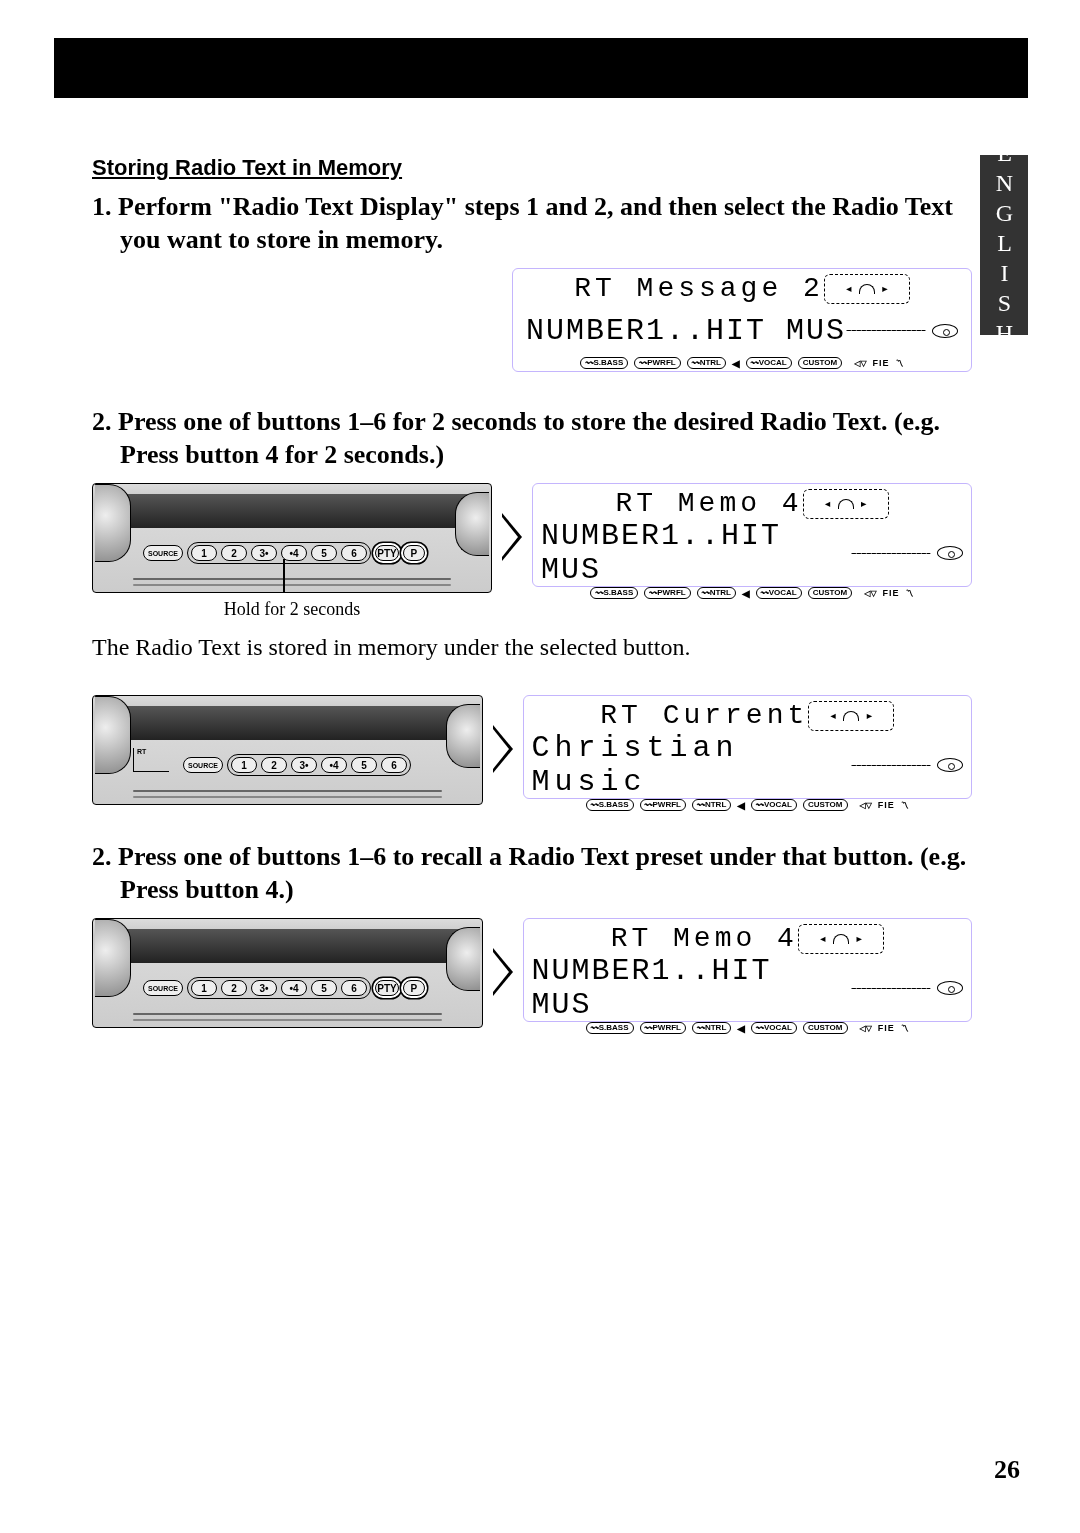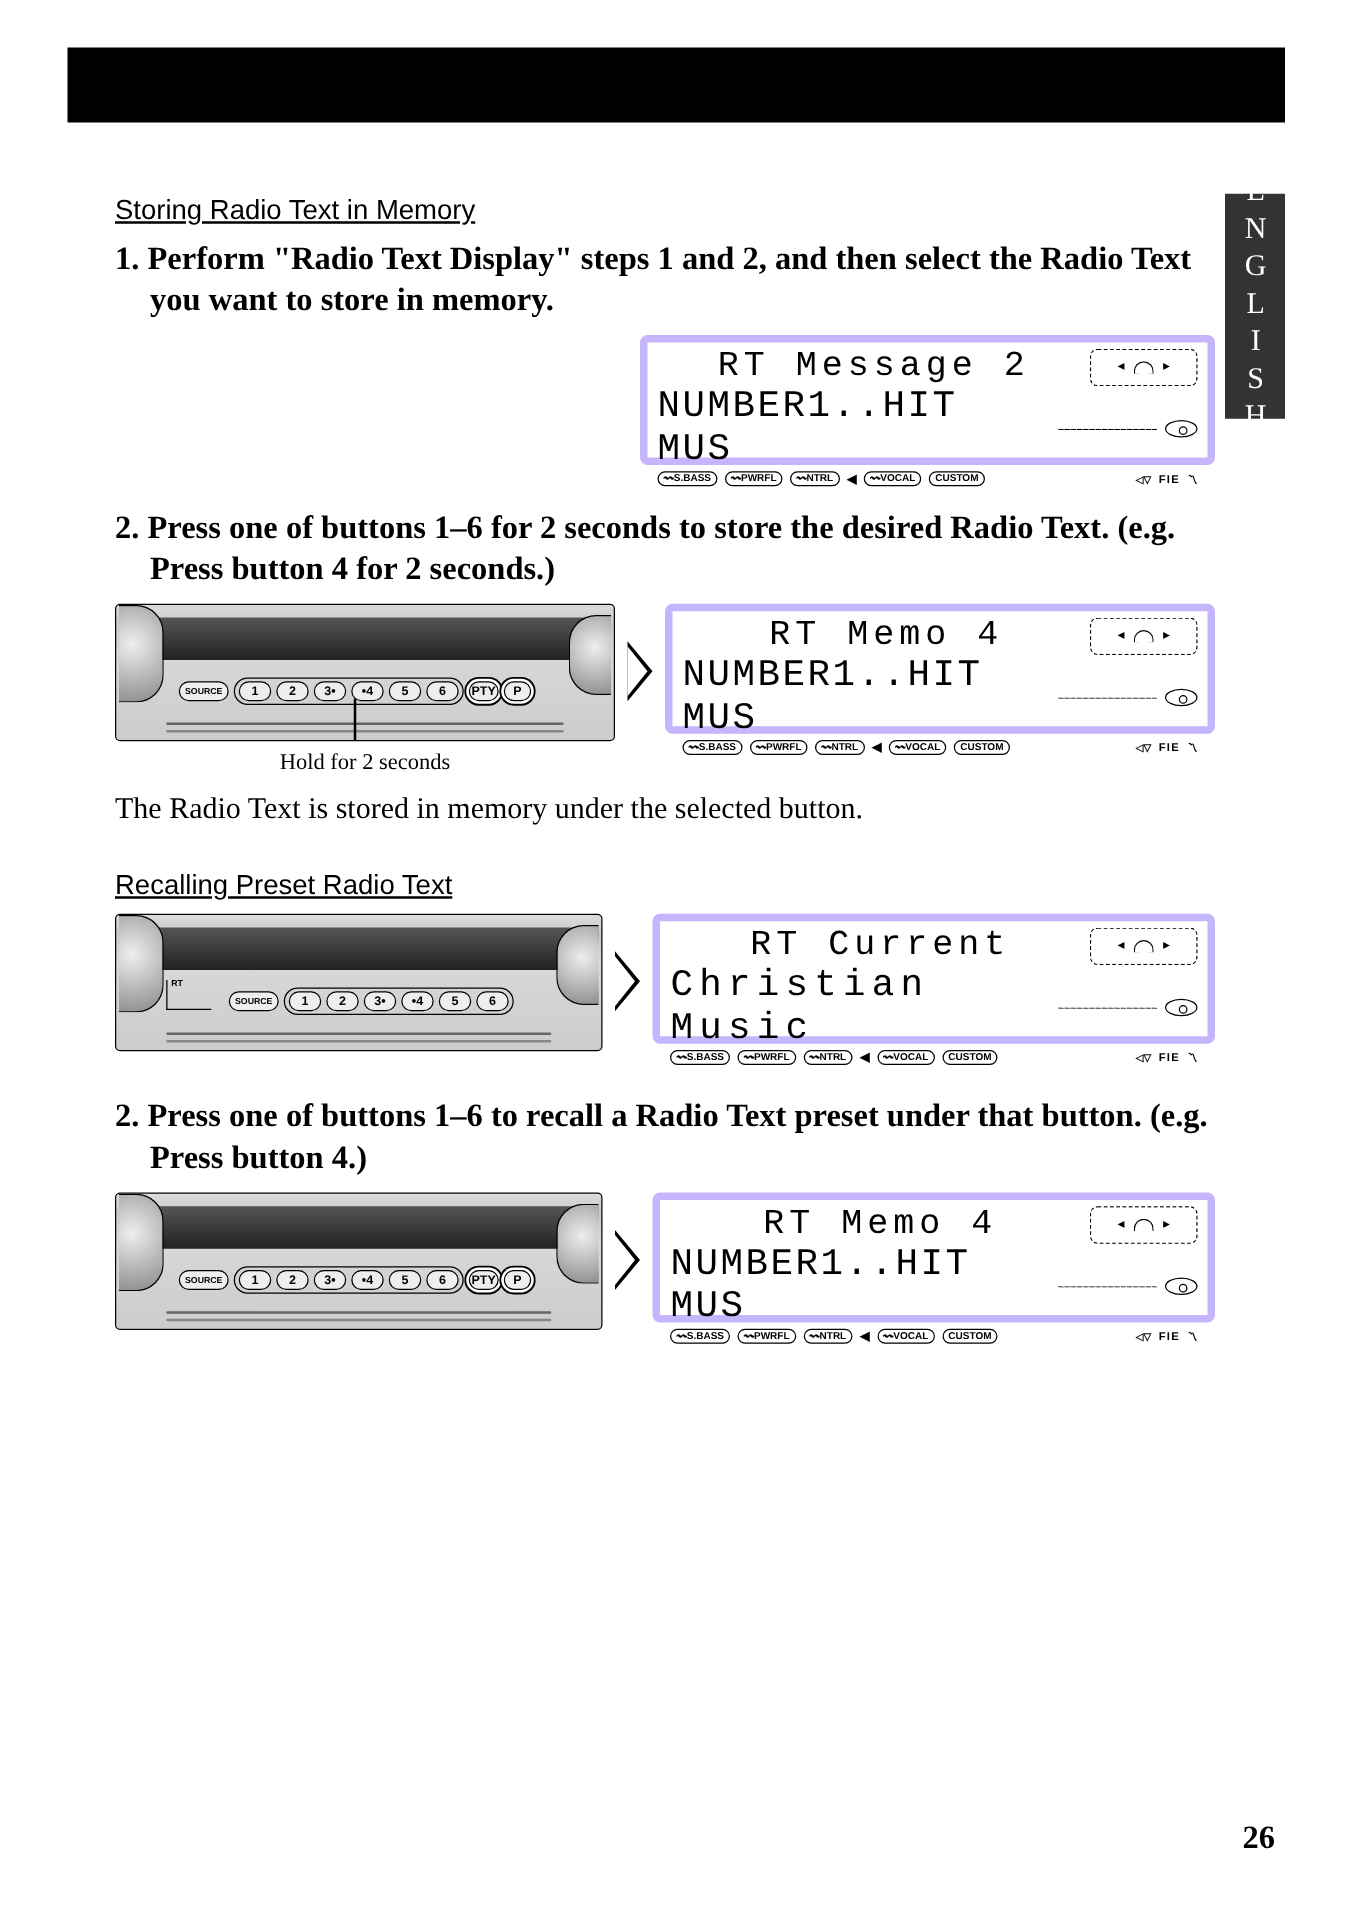--- a/index.html
+++ b/index.html
@@ -35,21 +35,21 @@
     text-orientation: upright;
   }
   .content {
     position: absolute;
     left: 92px; top: 155px;
     width: 880px;
   }
   .subsection-title {
     font-family: Arial, Helvetica, sans-serif;
     font-size: 22px;
-    font-weight: normal;
+    font-weight: bold;
     text-decoration: underline;
     margin-bottom: 10px;
   }
   .step {
     font-family: "Times New Roman", serif;
     font-size: 26px;
     font-weight: bold;
     line-height: 1.25;
     margin-bottom: 12px;
     padding-left: 28px;
@@ -75,28 +75,29 @@
     font-family: "Times New Roman", serif;
     font-size: 26px;
     font-weight: bold;
     text-align: right;
   }
 
   
   .lcd {
     width: 460px;
     height: 104px;
-    border: 6px solid #c4b5fd;
+    border: 1px solid #c4b5fd;
     border-radius: 6px;
     background: #fff;
     padding: 4px 8px 2px 8px;
     display: flex;
     flex-direction: column;
     justify-content: space-between;
     font-family: "Courier New", monospace;
+    align-items: center;
   }
   .lcd-row {
     display: flex;
     align-items: center;
     justify-content: space-between;
   }
   .lcd-line1 {
     font-size: 28px;
     letter-spacing: 4px;
     font-weight: 500;
@@ -355,21 +356,20 @@
         <span style="flex:1"></span>
         <span>◁▽</span>
           <span class="fie">FIE</span>
           <span>〽</span>
       </div>
     </div>
   </div>
 
   <div class="body-text">The Radio Text is stored in memory under the selected button.</div>
 
-  <div class="subsection-title">Recalling Preset Radio Text</div>
 
   <div class="row-panel-lcd">
     <div class="panel">
       <div class="dark-strip"></div>
       <div class="knob-l"></div>
       <div class="knob-r"></div>
       <span class="rt-label" style="left:44px; top:52px;">RT</span>
       <div class="btnrow narrow">
         <span class="src-btn dblring">SOURCE</span>
         <span class="btn-surround">

